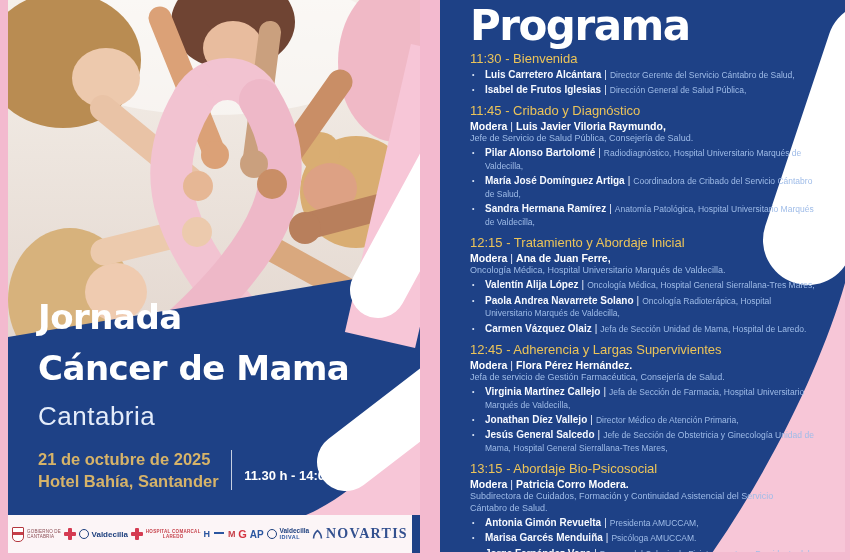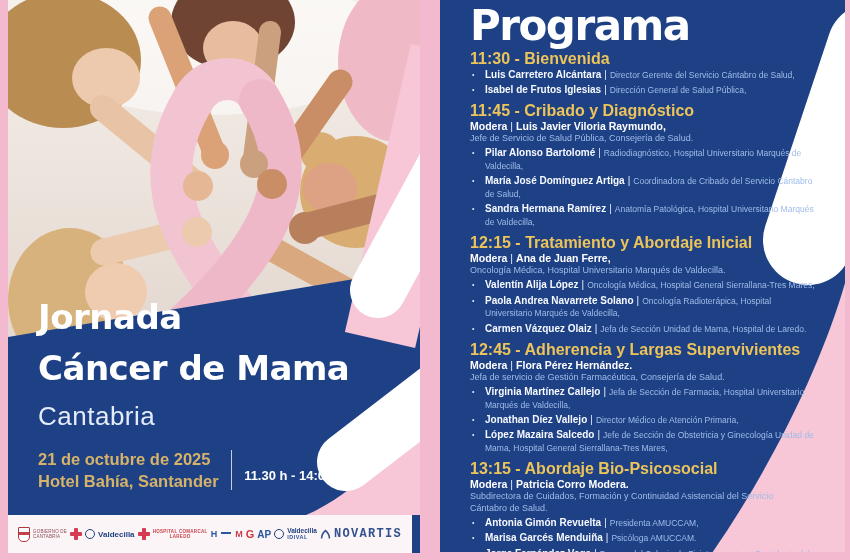--- a/index.html
+++ b/index.html
@@ -18,50 +18,50 @@
               font-size:34px;line-height:51px;letter-spacing:-0.5px;}
   .subtitle{font-size:26px;font-weight:400;color:#e4ecfa;margin-top:7px;letter-spacing:0.5px;}
 
   .info-row{position:absolute;left:30px;top:448px;z-index:6;display:flex;align-items:stretch;}
   .info-gold{color:#d6b369;font-weight:700;font-size:16.5px;line-height:22px;}
   .info-divider{width:1.5px;background:rgba(255,255,255,.75);margin:2px 12px;}
   .info-time{color:#ffffff;font-size:13px;font-weight:600;align-self:center;padding-top:10px;}
 
   
   .logo-strip{position:absolute;left:0;top:515px;width:404px;height:38px;background:#fcf5f7;z-index:7;
-              display:flex;align-items:center;justify-content:space-between;padding:0 10px;box-sizing:border-box;}
+              display:flex;align-items:center;justify-content:space-between;padding:0 4px;box-sizing:border-box;}
   .logo{display:flex;align-items:center;gap:3px;}
   .tinytxt{font-size:4.5px;line-height:5px;color:#8a4b52;letter-spacing:.2px;}
   .crest{width:10px;height:13px;background:#fff;border:1px solid #b4373f;border-radius:1px 1px 5px 5px;position:relative;}
   .crest::after{content:"";position:absolute;left:0;top:4px;width:100%;height:3px;background:#c6404a;}
   .cross{position:relative;width:12px;height:12px;display:inline-block;}
   .cross::before{content:"";position:absolute;left:4px;top:0;width:4px;height:12px;background:#d53b52;border-radius:1px;}
   .cross::after{content:"";position:absolute;left:0;top:4px;width:12px;height:4px;background:#d53b52;border-radius:1px;}
   .vcircle{width:10px;height:10px;border:1.6px solid #1d3f7e;border-radius:50%;display:inline-block;box-sizing:border-box;}
   .valtxt{font-size:8px;font-weight:700;color:#1d3f7e;}
   .redtxt{font-size:4.5px;line-height:5px;color:#c6404a;font-weight:700;letter-spacing:.3px;text-align:center;}
   .hm1{font-size:9px;font-weight:800;color:#2a55a0;}
   .hmdash{width:10px;height:2px;background:#2a55a0;display:inline-block;margin:0 1px 2px;}
   .hm2{font-size:9px;font-weight:800;color:#c6404a;}
   .gap1{font-size:11px;font-weight:800;color:#d5333f;}
   .gap2{font-size:10px;font-weight:800;color:#2a55a0;}
   .idival-wrap{display:flex;flex-direction:column;line-height:6px;}
   .idival-top{font-size:6.5px;font-weight:700;color:#1d3f7e;}
   .idival-sub{font-size:5.5px;font-weight:700;color:#2a55a0;letter-spacing:.5px;}
-  .nov-word{font-family:Liberation Mono, monospace;font-size:12px;font-weight:600;color:#33508f;letter-spacing:1.3px;}
+  .nov-word{font-family:Liberation Serif, serif;font-size:14px;font-weight:600;color:#33508f;letter-spacing:1.3px;}
 
   
   .panel-right{position:absolute;left:440px;top:0;width:405px;height:552px;background:#1e4186;overflow:hidden;}
   .deco-right{position:absolute;left:0;top:0;width:405px;height:553px;pointer-events:none;}
   .program-content{position:absolute;left:0;top:0;width:405px;height:553px;z-index:4;
                    padding:4px 30px 0 30px;box-sizing:border-box;color:#fff;}
   .program-title{font-family:"DejaVu Sans","Liberation Sans",sans-serif;font-weight:800;font-size:42px;
                  line-height:44px;letter-spacing:-1.5px;margin:0 0 4px 0;color:#ffffff;}
   .session{margin-bottom:7px;}
-  .s-title{color:#ecc459;font-weight:700;font-size:16px;line-height:14px;margin-bottom:2px;}
+  .s-title{color:#ecc459;font-weight:400;font-size:13px;line-height:14px;margin-bottom:2px;}
   .modera{font-size:10.5px;font-weight:700;line-height:13px;color:#ffffff;}
   .modera .sep{font-weight:400;}
   .modera-role{font-size:9px;line-height:11.5px;color:#9fbce8;max-width:330px;margin-bottom:3px;}
   .speakers{margin-top:2px;}
   .speaker{position:relative;padding-left:15px;font-size:10px;line-height:11.8px;margin:2.5px 0;max-width:348px;}
   .dot{position:absolute;left:2px;top:0;font-size:7px;color:#dce6f7;}
   .sp-name{font-weight:700;color:#f6f9ff;}
   .sep{color:#e7eefb;margin:0 3px;font-weight:400;}
   .sp-role{font-size:8.5px;color:#9fbce8;}
 </style>
@@ -231,21 +231,21 @@
         </div>
       </div>
 
       <div class="session">
         <div class="s-title">12:45 - Adherencia y Largas Supervivientes</div>
         <div class="modera"><span>Modera</span><span class="sep">|</span><span>Flora Pérez Hernández.</span></div>
         <div class="modera-role">Jefa de servicio de Gestión Farmacéutica, Consejería de Salud.</div>
         <div class="speakers">
           <div class="speaker"><span class="dot">•</span><span class="sp-name">Virginia Martínez Callejo</span><span class="sep">|</span><span class="sp-role">Jefa de Sección de Farmacia, Hospital Universitario Marqués de Valdecilla,</span></div>
           <div class="speaker"><span class="dot">•</span><span class="sp-name">Jonathan Díez Vallejo</span><span class="sep">|</span><span class="sp-role">Director Médico de Atención Primaria,</span></div>
-          <div class="speaker"><span class="dot">•</span><span class="sp-name">López Mazaira Salcedo</span><span class="sep">|</span><span class="sp-role">Jefe de Sección de Obstetricia y Ginecología Unidad de Mama, Hospital General Sierrallana-Tres Mares,</span></div>
+          <div class="speaker"><span class="dot">•</span><span class="sp-name">Jesús General Salcedo</span><span class="sep">|</span><span class="sp-role">Jefe de Sección de Obstetricia y Ginecología Unidad de Mama, Hospital General Sierrallana-Tres Mares,</span></div>
         </div>
       </div>
 
       <div class="session">
         <div class="s-title">13:15 - Abordaje Bio-Psicosocial</div>
         <div class="modera"><span>Modera</span><span class="sep">|</span><span>Patricia Corro Modera.</span></div>
         <div class="modera-role">Subdirectora de Cuidados, Formación y Continuidad Asistencial del Servicio Cántabro de Salud.</div>
         <div class="speakers">
           <div class="speaker"><span class="dot">•</span><span class="sp-name">Antonia Gimón Revuelta</span><span class="sep">|</span><span class="sp-role">Presidenta AMUCCAM,</span></div>
           <div class="speaker"><span class="dot">•</span><span class="sp-name">Marisa Garcés Menduiña</span><span class="sep">|</span><span class="sp-role">Psicóloga AMUCCAM.</span></div>

